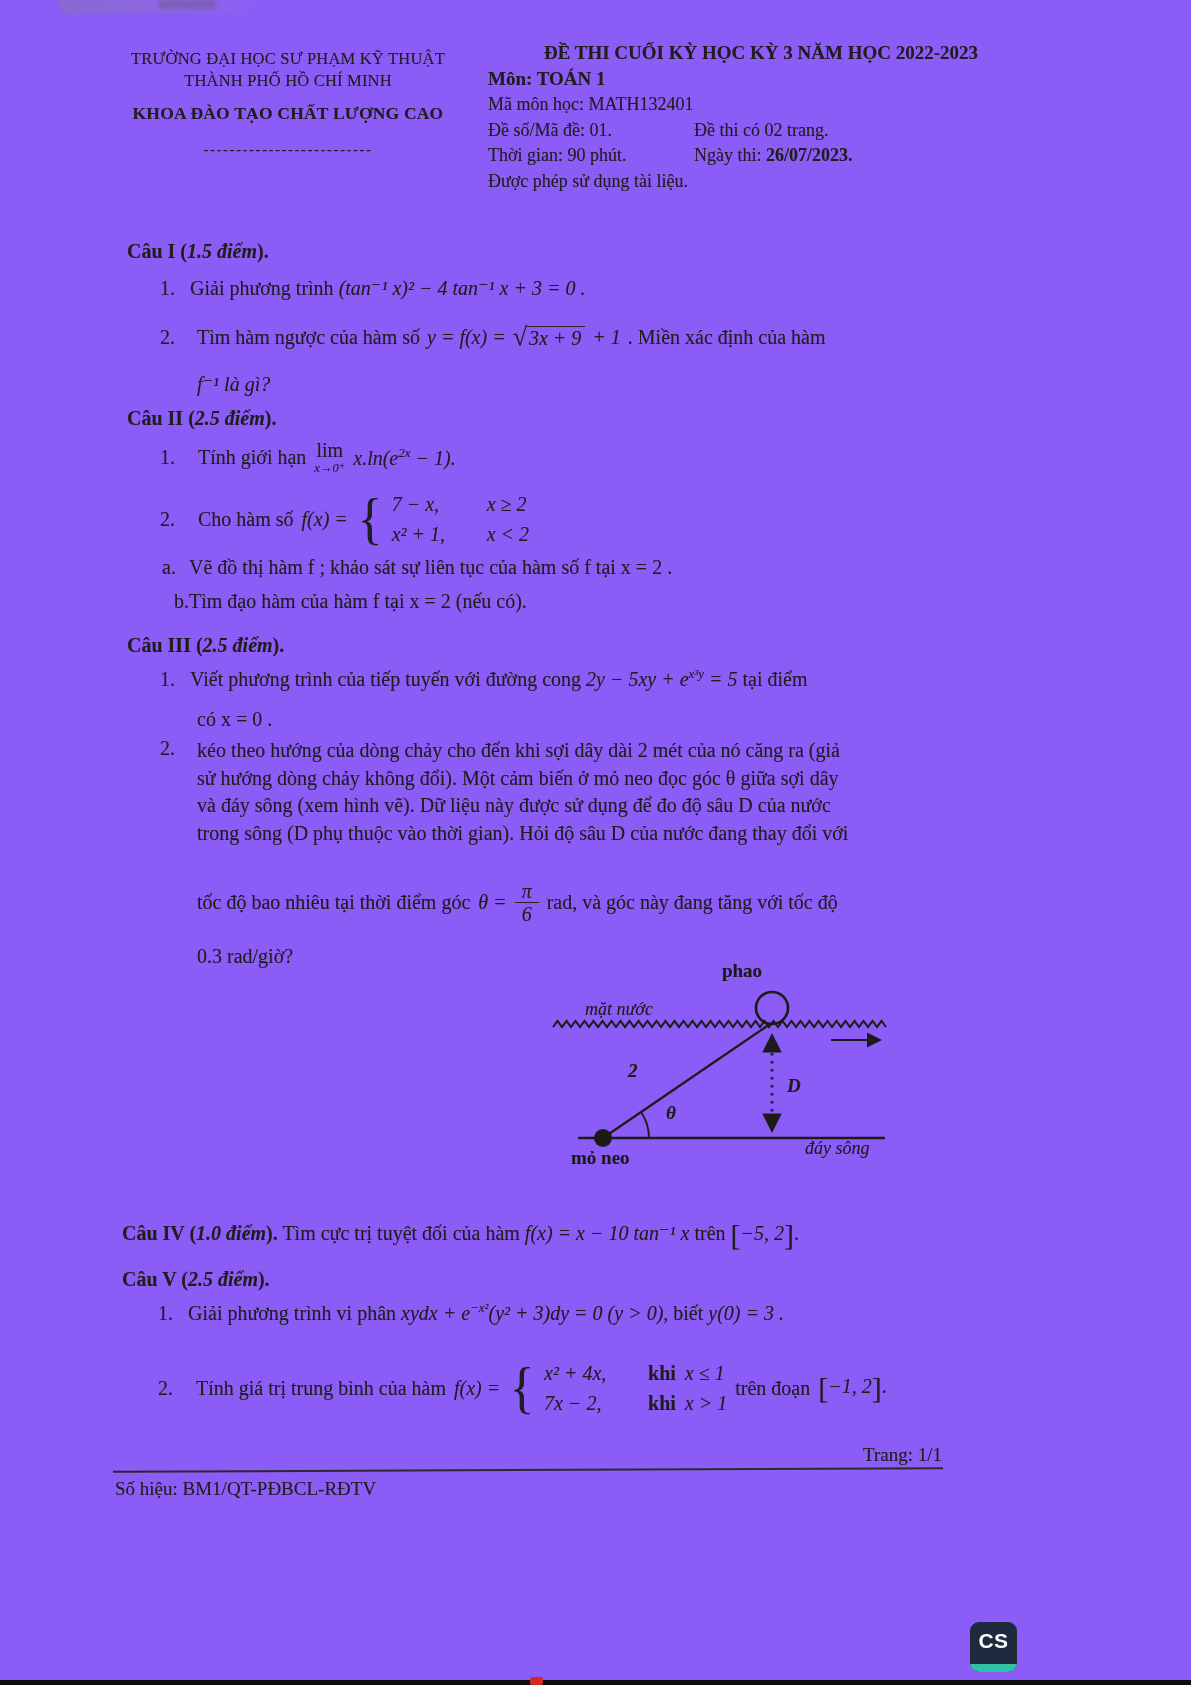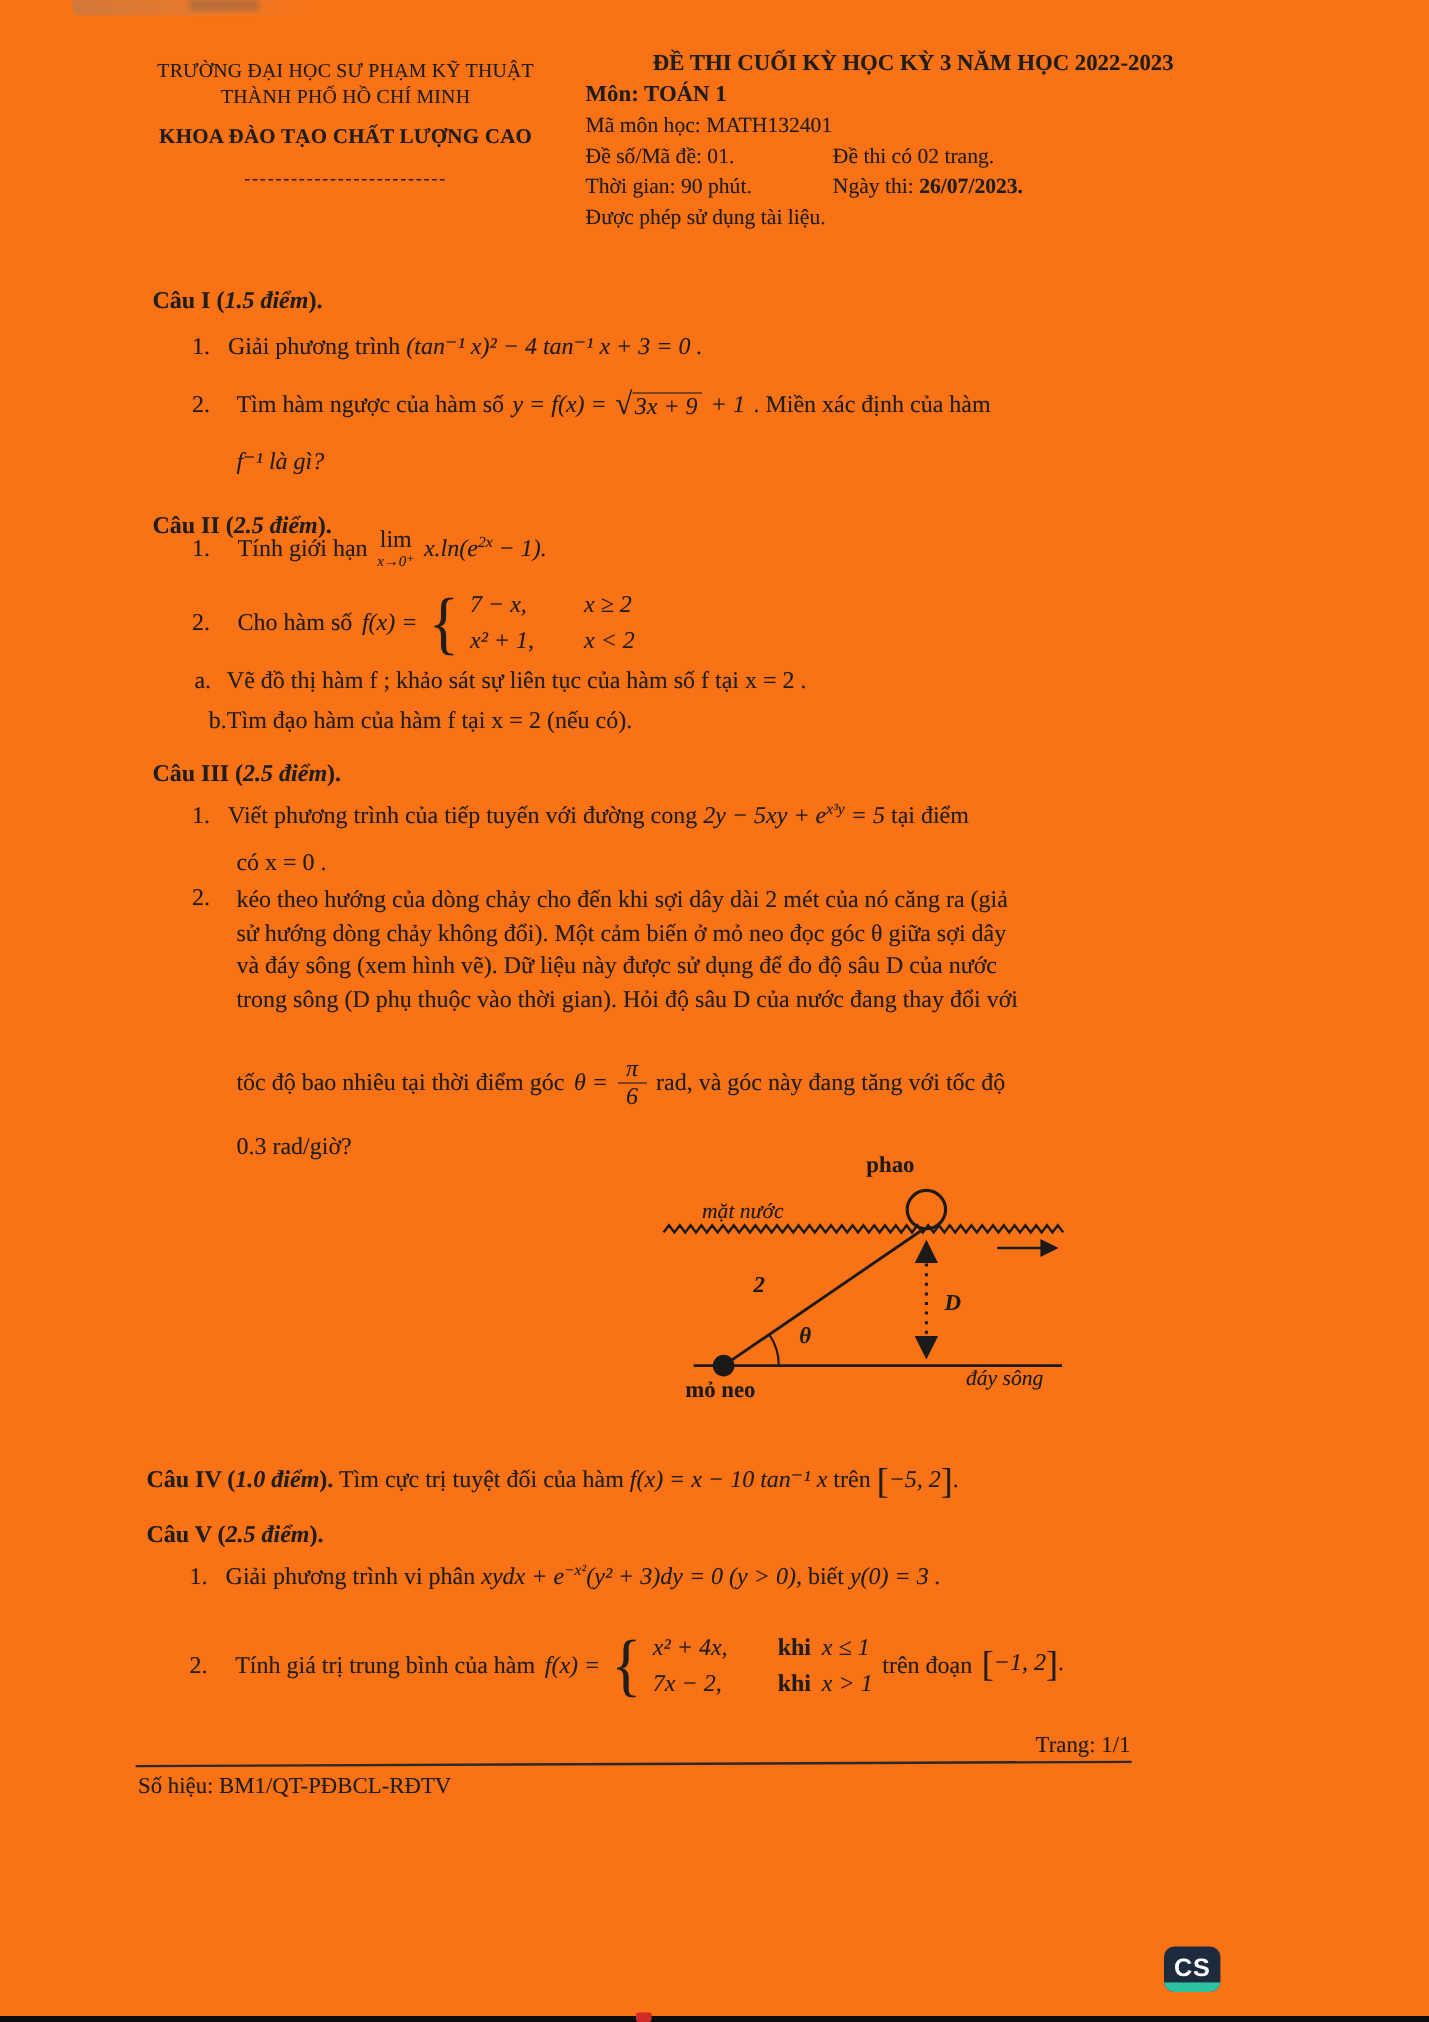--- a/index.html
+++ b/index.html
@@ -1,18 +1,18 @@
 <!DOCTYPE html>
 <html><head>
 <meta charset="utf-8">
 <style>
   html,body{margin:0;padding:0;background:#ffffff;}
   .page{
     position:relative;width:1191px;height:1685px;overflow:hidden;
-    background:#f97316;color:#201d1d;
+    background:#8b5cf6;color:#201d1d;
     font-family:"Liberation Serif","DejaVu Serif",serif;
     text-shadow:0 0 .6px rgba(32,28,28,.35);
   }
   .abs{position:absolute;white-space:nowrap;font-size:20px;}
   
   #smudge{position:absolute;left:60px;top:0;width:205px;height:13px;
     background:linear-gradient(90deg,rgba(130,130,130,.32),rgba(160,160,160,.15) 60%,rgba(160,160,160,0));
     border-radius:0 0 6px 6px;}
   #smudge2{position:absolute;left:158px;top:0;width:58px;height:9px;background:rgba(90,90,90,.35);filter:blur(2px);}
   #bottom-bar{position:absolute;left:0;top:1680px;width:1191px;height:5px;background:#0d0d0d;}
@@ -49,21 +49,21 @@
   .rad-bar{border-top:1.7px solid #2a2626;padding:0 4px 0 2px;font-style:italic;}
   .frac{display:inline-flex;flex-direction:column;align-items:center;line-height:1.1;font-style:italic;}
   .frac .ft{padding:0 7px;border-bottom:1.7px solid #2a2626;}
   .bigbr{font-size:30px;vertical-align:-5px;font-style:normal;}
   .pline{height:27.5px;line-height:27.5px;white-space:nowrap;font-size:20px;}
   
   #q1h{left:127px;top:240px;}
   #q1i1{left:160px;top:276px;}
   #q1i2{left:160px;top:318px;height:38px;display:flex;align-items:center;gap:7px;white-space:nowrap;}
   #q1i2b{left:197px;top:372px;text-align:center;}
-  #q2h{left:127px;top:407px;margin-top:20px;}
+  #q2h{left:127px;top:407px;}
   #q2i1{left:160px;top:434px;height:46px;white-space:nowrap;}
   #q2i2{left:160px;top:486px;height:66px;white-space:nowrap;}
   #q2a{left:162px;top:556px;}
   #q2b{left:162px;top:590px;text-align:right;}
   #q3h{left:127px;top:634px;}
   #q3i1{left:160px;top:666px;}
   #q3i1b{left:197px;top:708px;}
   #q3i2{left:160px;top:737px;font-size:20px;}
   #q3i2 .pnum{position:absolute;left:0;top:0;}
   #q3i2 .plines{margin-left:37px;}
@@ -72,21 +72,21 @@
   #figure{position:absolute;left:533px;top:945px;width:380px;height:240px;}
   #q4{left:122px;top:1218px;text-align:right;}
   #q5h{left:122px;top:1268px;}
   #q5i1{left:158px;top:1300px;}
   #q5i2{left:158px;top:1352px;height:72px;white-space:nowrap;}
   
   #footer-page{left:800px;top:1444px;width:142px;text-align:right;font-size:19px;}
   #footer-line{position:absolute;left:113px;top:1469px;width:830px;height:2px;background:#2b2929;transform:rotate(-.25deg);}
   #footer-doc{left:115px;top:1478px;font-size:19px;}
   
-  #cs-badge{position:absolute;left:970px;top:1622px;width:47px;height:38px;border-radius:9px;background:#1e2a3e;overflow:hidden;text-shadow:none;}
+  #cs-badge{position:absolute;left:970px;top:1622px;width:47px;height:50px;border-radius:9px;background:#1e2a3e;overflow:hidden;text-shadow:none;}
   #cs-badge .cs-text{position:absolute;left:0;right:0;top:1px;text-align:center;color:#fff;
     font-family:"Liberation Sans",sans-serif;font-weight:bold;font-size:21px;line-height:35px;letter-spacing:.5px;}
   #cs-badge .cs-strip{position:absolute;left:0;right:0;bottom:0;height:8px;background:#2ec1a2;}
   
   svg text{fill:#1d1a1a;}
   .fig-b{font-family:"Liberation Serif",serif;font-weight:bold;font-size:19px;}
   .fig-i{font-family:"Liberation Serif",serif;font-style:italic;font-size:18px;}
   .fig-m{font-family:"Liberation Serif",serif;font-style:italic;font-weight:bold;font-size:19px;}
 </style>
 </head>

